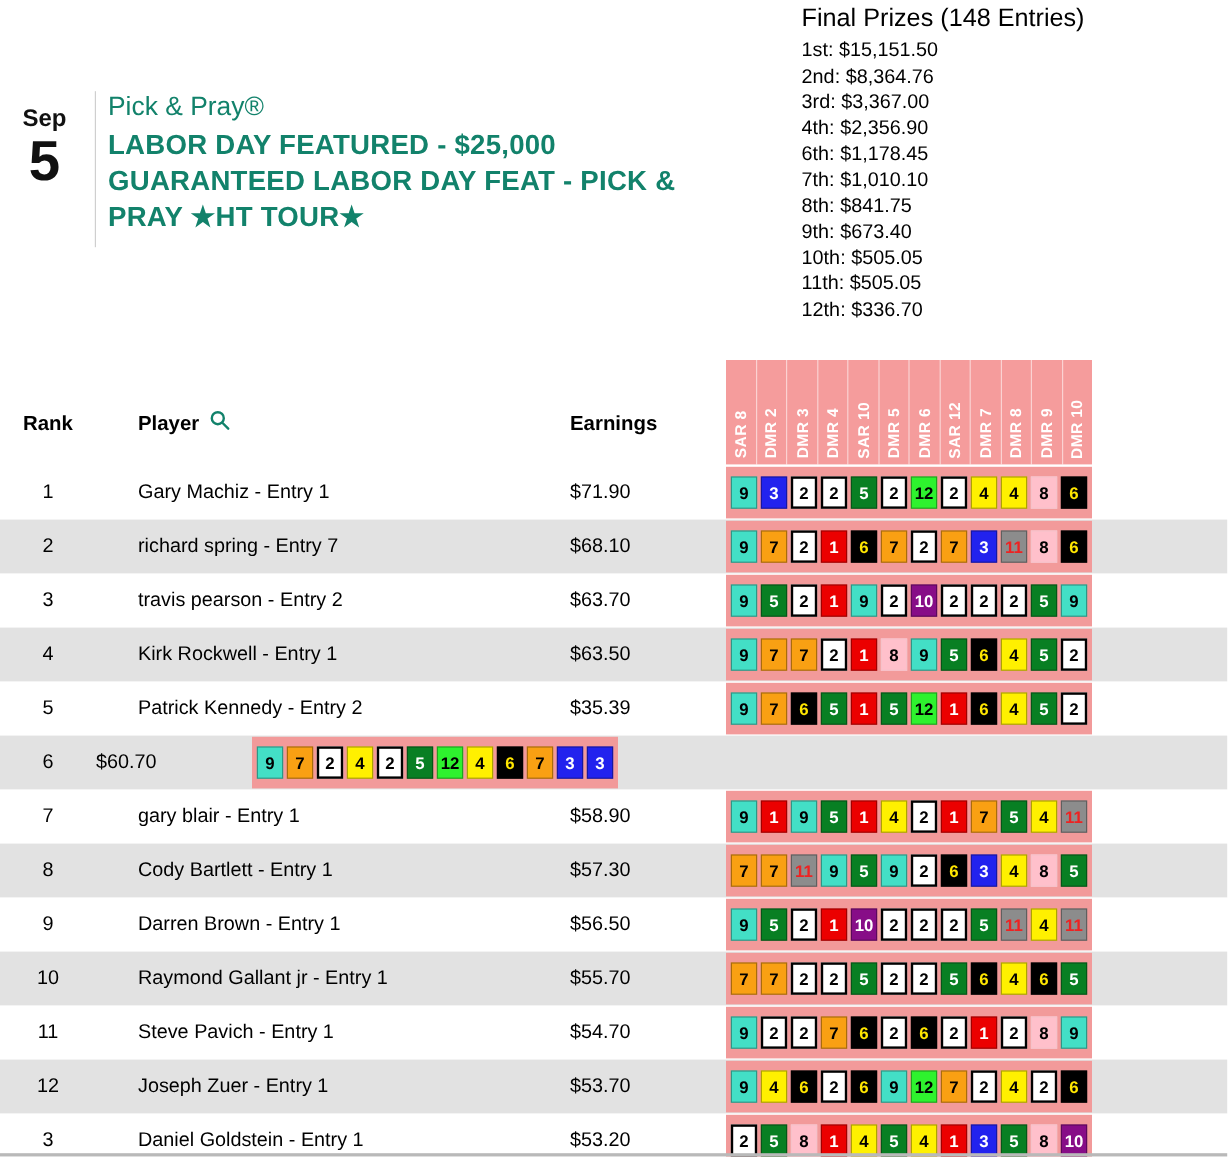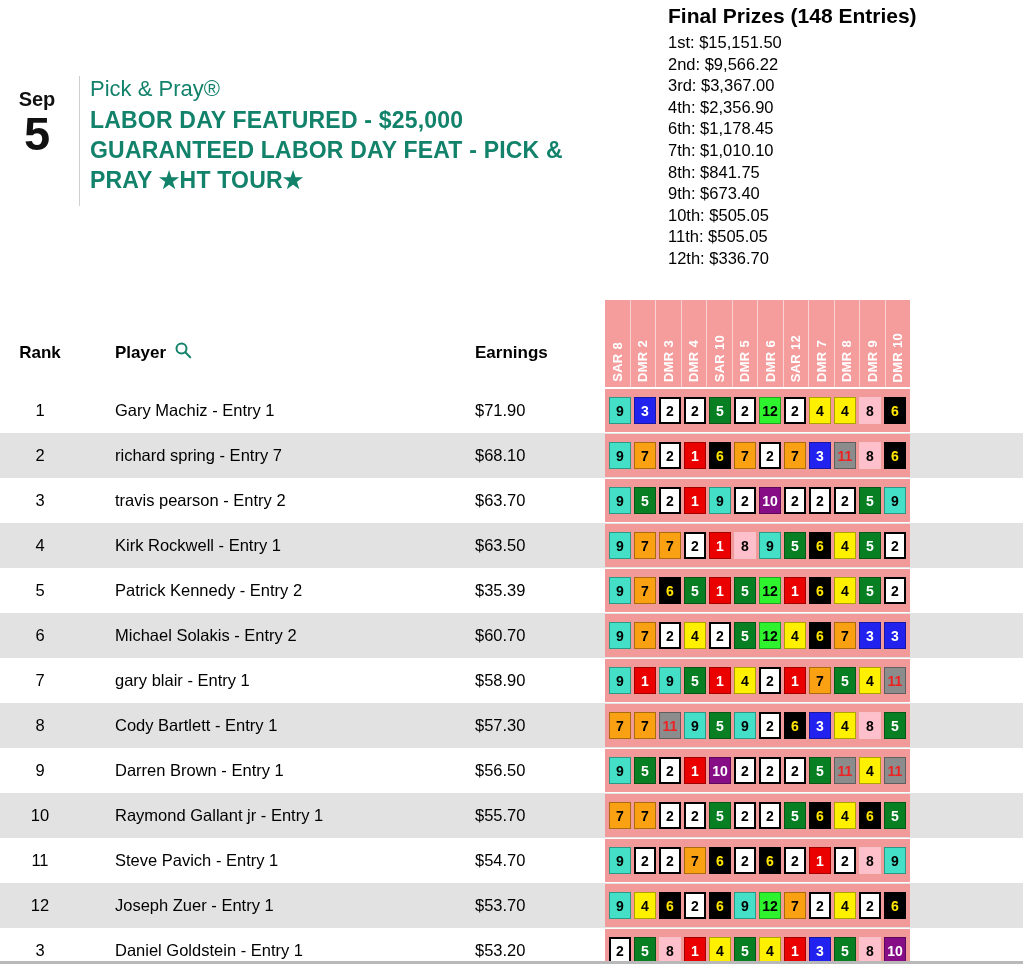--- a/index.html
+++ b/index.html
@@ -11,21 +11,21 @@
   .date-block { position:absolute; left:8px; top:88px; width:58px; text-align:center; color:#111; }
   .date-month { font-size:20px; font-weight:700; line-height:1.1; }
   .date-day   { font-size:47px; font-weight:700; line-height:1.02; }
   .v-divider  { position:absolute; left:79px; top:76px; width:1px; height:130px; background:#cfcfcf; }
   .event-title-block { position:absolute; left:90px; top:76px; width:482px; }
   .event-subtitle { font-size:22px; font-weight:400; margin-bottom:4px; }
   .event-name     { font-size:23px; font-weight:700; line-height:1.30; letter-spacing:0.2px; }
 
   
   .prizes { position:absolute; left:668px; top:4px; width:350px; }
-  .prizes-title { font-size:21px; font-weight:700; color:#000; margin-bottom:4px; }
+  .prizes-title { font-size:21px; font-weight:400; color:#000; margin-bottom:4px; }
   .prize-line { font-size:16.5px; line-height:21.6px; color:#000; }
 
   
   .lb-header { position:absolute; left:0; top:340px; width:605px; height:26px;
                display:flex; align-items:center; font-size:17px; font-weight:700; color:#000; }
   .col-rank { width:80px; text-align:center; flex:none; }
   .col-player { width:360px; margin-left:35px; text-align:left; flex:none; }
   .col-earnings { width:130px; text-align:left; flex:none; }
   .player-header-inner { display:inline-flex; align-items:center; gap:9px; }
   .search-icon-svg { display:inline-block; }
@@ -67,21 +67,21 @@
   <div class="v-divider"></div>
   <div class="event-title-block">
     <div class="event-subtitle" style="color: rgb(18, 130, 107);">Pick &amp; Pray®</div>
     <div class="event-name" style="color: rgb(18, 130, 107);">LABOR DAY FEATURED - $25,000 GUARANTEED LABOR DAY FEAT - PICK &amp; PRAY ★HT TOUR★</div>
   </div>
 
   <div class="prizes">
     <div class="prizes-title">Final Prizes (148 Entries)</div>
     <div>
         <div class="prize-line">1st: $15,151.50</div>
-        <div class="prize-line">2nd: $9,566.22</div>
+        <div class="prize-line">2nd: $8,364.76</div>
         <div class="prize-line">3rd: $3,367.00</div>
         <div class="prize-line">4th: $2,356.90</div>
         <div class="prize-line">6th: $1,178.45</div>
         <div class="prize-line">7th: $1,010.10</div>
         <div class="prize-line">8th: $841.75</div>
         <div class="prize-line">9th: $673.40</div>
         <div class="prize-line">10th: $505.05</div>
         <div class="prize-line">11th: $505.05</div>
         <div class="prize-line">12th: $336.70</div>
       </div>
@@ -233,21 +233,20 @@
           <div class="pick pick-12" style="background: rgb(46, 242, 46); color: rgb(0, 0, 0);">12</div>
           <div class="pick pick-1" style="background: rgb(235, 0, 0); color: rgb(255, 255, 255);">1</div>
           <div class="pick pick-6" style="background: rgb(0, 0, 0); color: rgb(255, 230, 0);">6</div>
           <div class="pick pick-4" style="background: rgb(255, 240, 0); color: rgb(0, 0, 0);">4</div>
           <div class="pick pick-5" style="background: rgb(8, 127, 35); color: rgb(255, 255, 255);">5</div>
           <div class="pick pick-2" style="background: rgb(255, 255, 255); color: rgb(0, 0, 0);">2</div>
         </div>
       </div>
       <div class="lb-row alt">
         <div class="row-rank">6</div>
-        <div class="row-player">Michael Solakis - Entry 2</div>
         <div class="row-earnings">$60.70</div>
         <div class="row-picks" style="background: rgb(242, 154, 154);">
           <div class="pick pick-9" style="background: rgb(67, 223, 198); color: rgb(0, 0, 0);">9</div>
           <div class="pick pick-7" style="background: rgb(249, 160, 19); color: rgb(0, 0, 0);">7</div>
           <div class="pick pick-2" style="background: rgb(255, 255, 255); color: rgb(0, 0, 0);">2</div>
           <div class="pick pick-4" style="background: rgb(255, 240, 0); color: rgb(0, 0, 0);">4</div>
           <div class="pick pick-2" style="background: rgb(255, 255, 255); color: rgb(0, 0, 0);">2</div>
           <div class="pick pick-5" style="background: rgb(8, 127, 35); color: rgb(255, 255, 255);">5</div>
           <div class="pick pick-12" style="background: rgb(46, 242, 46); color: rgb(0, 0, 0);">12</div>
           <div class="pick pick-4" style="background: rgb(255, 240, 0); color: rgb(0, 0, 0);">4</div>

